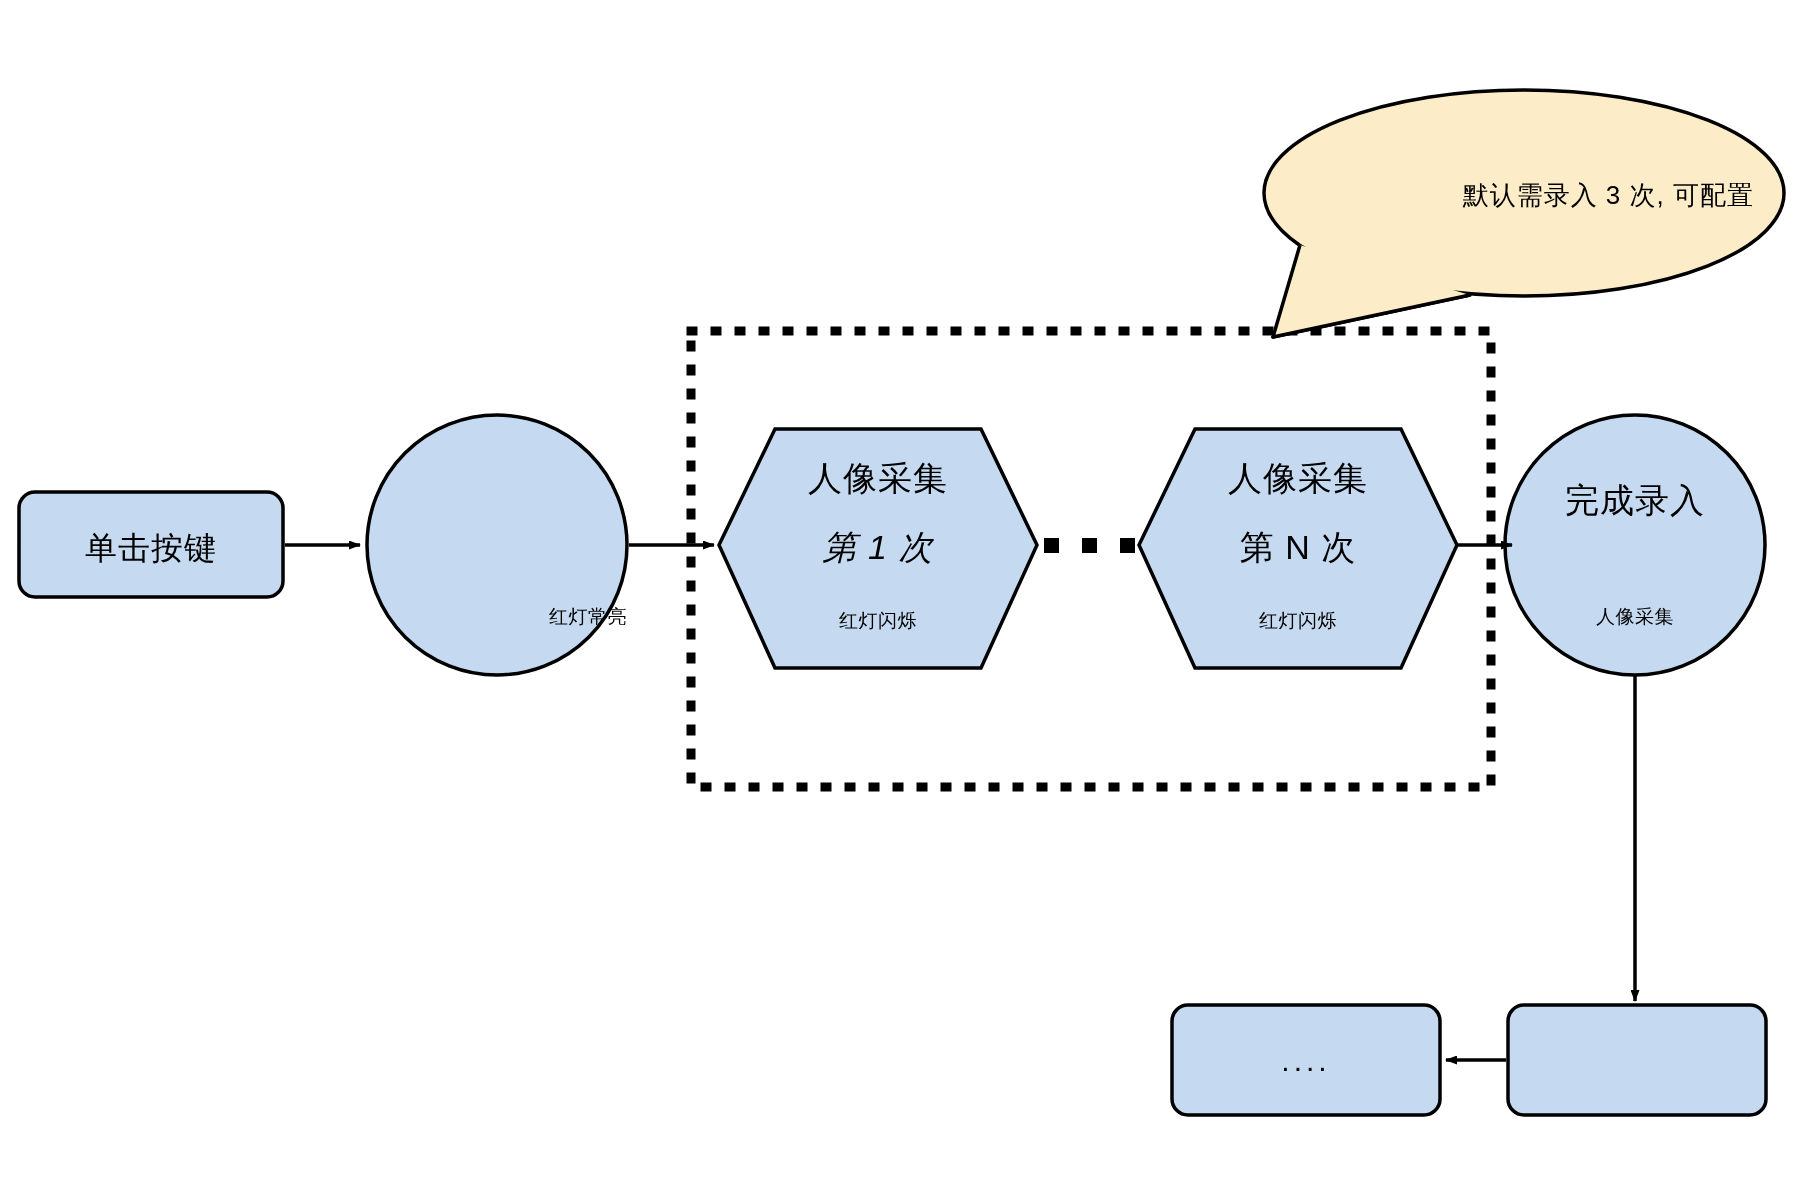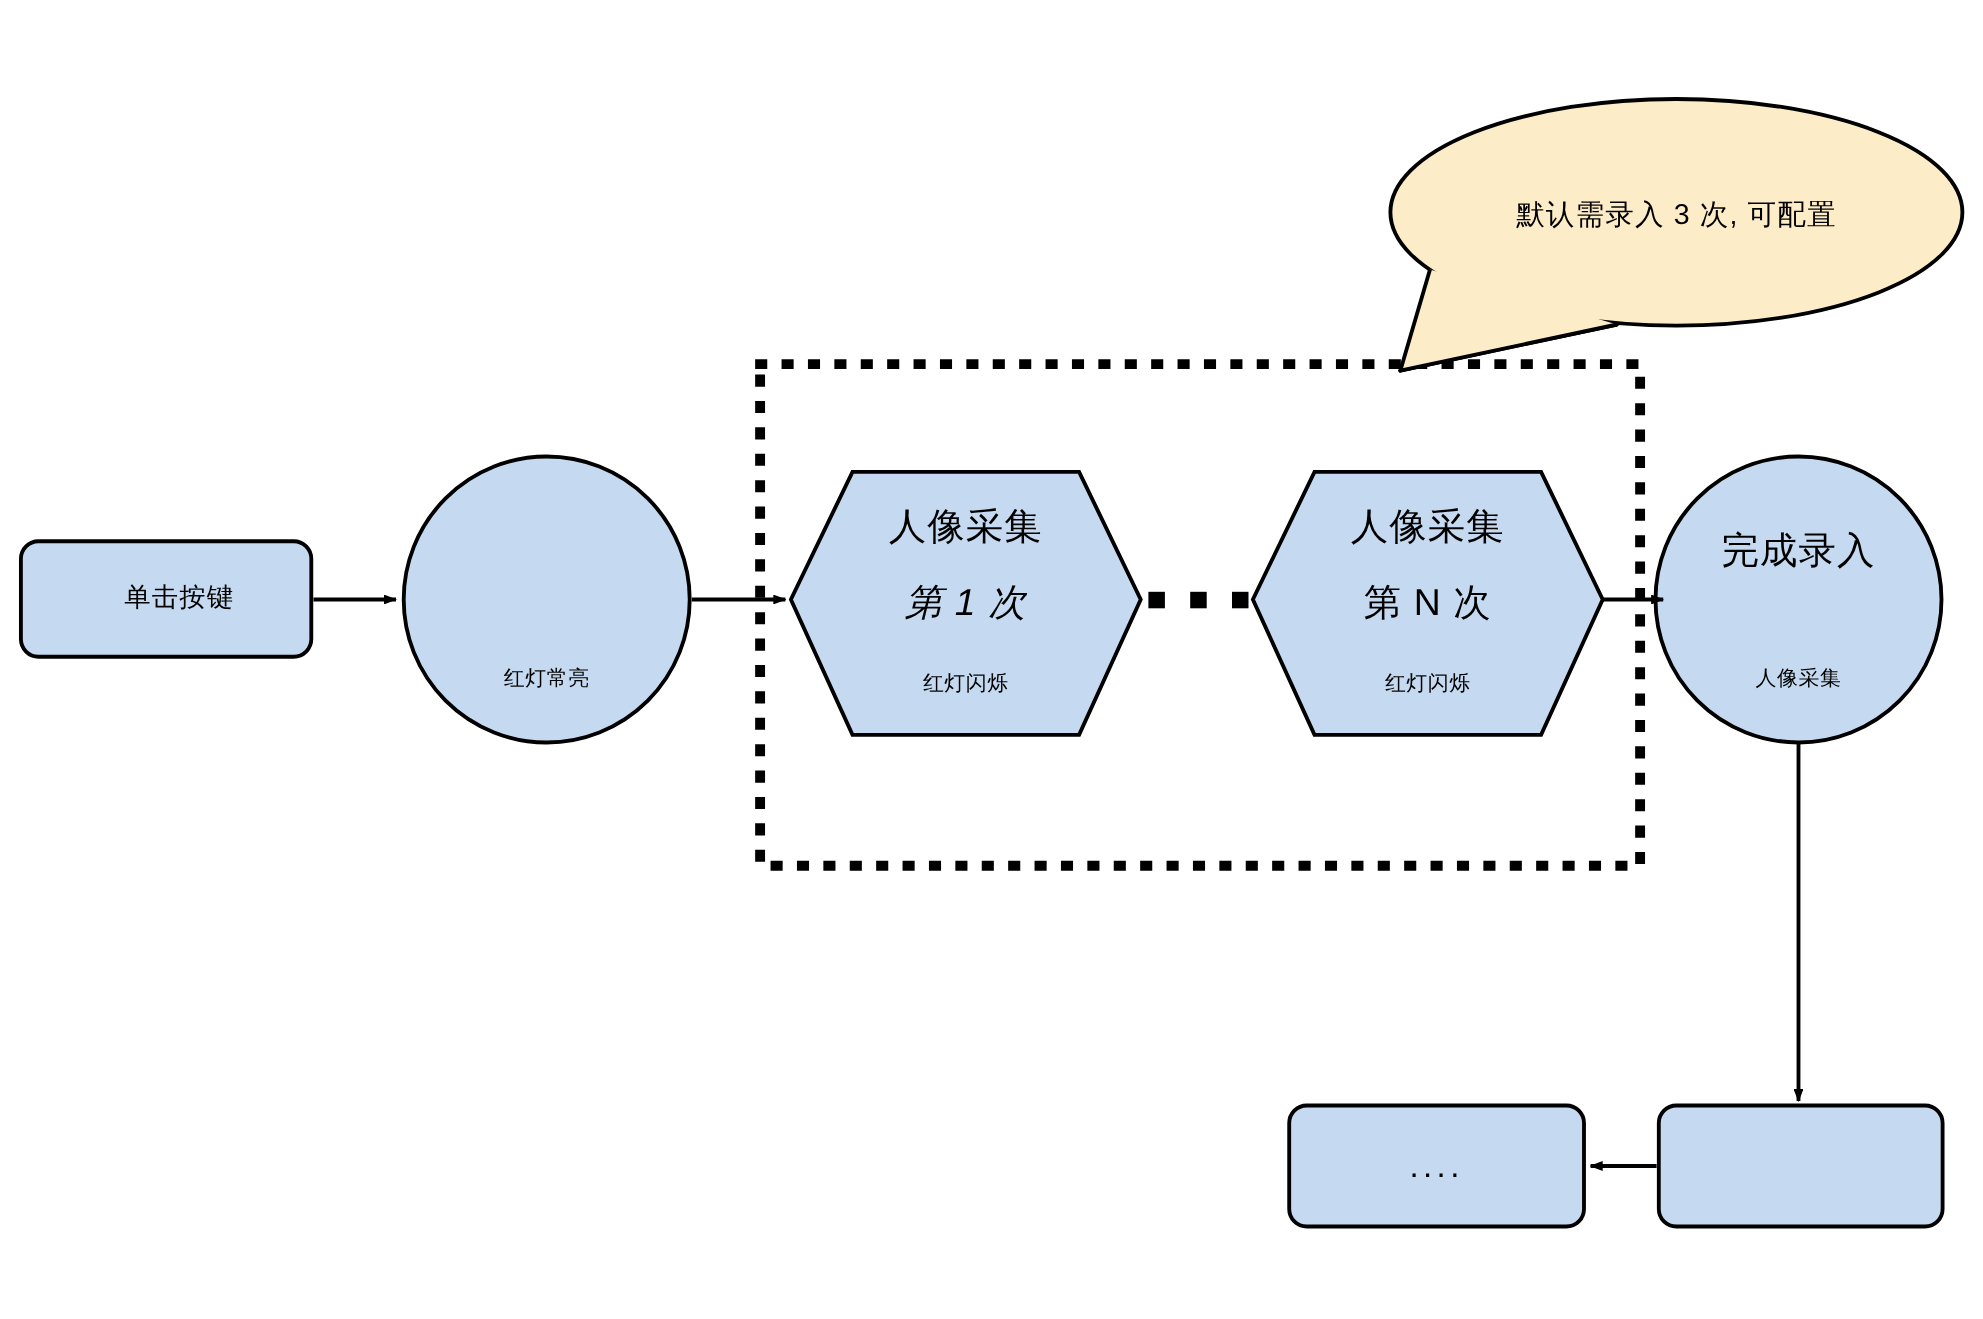--- a/index.html
+++ b/index.html
@@ -34,23 +34,22 @@
   }
   .lbl-main {
     font-size: 34px;
     letter-spacing: 1px;
   }
   .lbl-sub {
     font-size: 19px;
     letter-spacing: 0.5px;
   }
   .lbl-box {
-    font-size: 24px;
+    font-size: 32px;
     letter-spacing: 1px;
-    margin-left: 12px;
   }
   .lbl-callout {
     font-size: 26px;
     letter-spacing: 1px;
   }
   .lbl-dots {
     font-size: 30px;
     letter-spacing: 4px;
   }
   .hit {
@@ -103,37 +102,37 @@
 
     <line x1="1457" y1="545" x2="1512" y2="545" stroke="#000000" stroke-width="3.5" marker-end="url(#arrowhead)"></line>
 
     <line x1="1635" y1="675" x2="1635" y2="1001" stroke="#000000" stroke-width="3.5" marker-end="url(#arrowhead)"></line>
 
     <line x1="1506" y1="1060" x2="1446" y2="1060" stroke="#000000" stroke-width="3.5" marker-end="url(#arrowhead)"></line>
   </svg>
 
   <div class="node-label lbl-box" style="left:19px; top:527px; width:264px;">单击按键</div>
 
-  <div class="node-label lbl-sub" style="left:367px; top:604px; width:260px;">红灯常亮</div>
+  <div class="node-label lbl-sub" style="left:367px; top:604px; width:260px;text-align:right;">红灯常亮</div>
 
   <div class="node-label lbl-main" style="left:738px; top:456px; width:280px;">人像采集</div>
   <div class="node-label lbl-main" style="left:738px; top:525px; width:280px;font-style:italic;">第 1 次</div>
   <div class="node-label lbl-sub" style="left:738px; top:608px; width:280px;">红灯闪烁</div>
 
   <div class="node-label lbl-main" style="left:1158px; top:456px; width:280px;">人像采集</div>
   <div class="node-label lbl-main" style="left:1158px; top:525px; width:280px;text-align:center;">第 N 次</div>
   <div class="node-label lbl-sub" style="left:1158px; top:608px; width:280px;">红灯闪烁</div>
 
   <div class="node-label lbl-main" style="left:1505px; top:478px; width:260px;">完成录入</div>
   <div class="node-label lbl-sub" style="left:1505px; top:604px; width:260px;">人像采集</div>
 
 
   <div class="node-label lbl-dots" style="left:1172px; top:1044px; width:268px;">....</div>
 
-  <div class="node-label lbl-callout" style="left:1294px; top:178px; width:460px;">默认需录入 3 次, 可配置</div>
+  <div class="node-label lbl-callout" style="left:1294px; top:178px; width:460px;text-align:right;">默认需录入 3 次, 可配置</div>
 
   <div class="hit" style="left:19px; top:492px; width:264px; height:105px;"></div>
   <div class="hit" style="left:367px; top:415px; width:260px; height:260px;"></div>
   <div class="hit" style="left:719px; top:429px; width:318px; height:239px;"></div>
   <div class="hit" style="left:1139px; top:429px; width:318px; height:239px;"></div>
   <div class="hit" style="left:1505px; top:415px; width:260px; height:260px;"></div>
   <div class="hit" style="left:1508px; top:1005px; width:258px; height:110px;"></div>
   <div class="hit" style="left:1172px; top:1005px; width:268px; height:110px;"></div>
   <div class="hit" style="left:1264px; top:90px; width:520px; height:250px;"></div>
 

